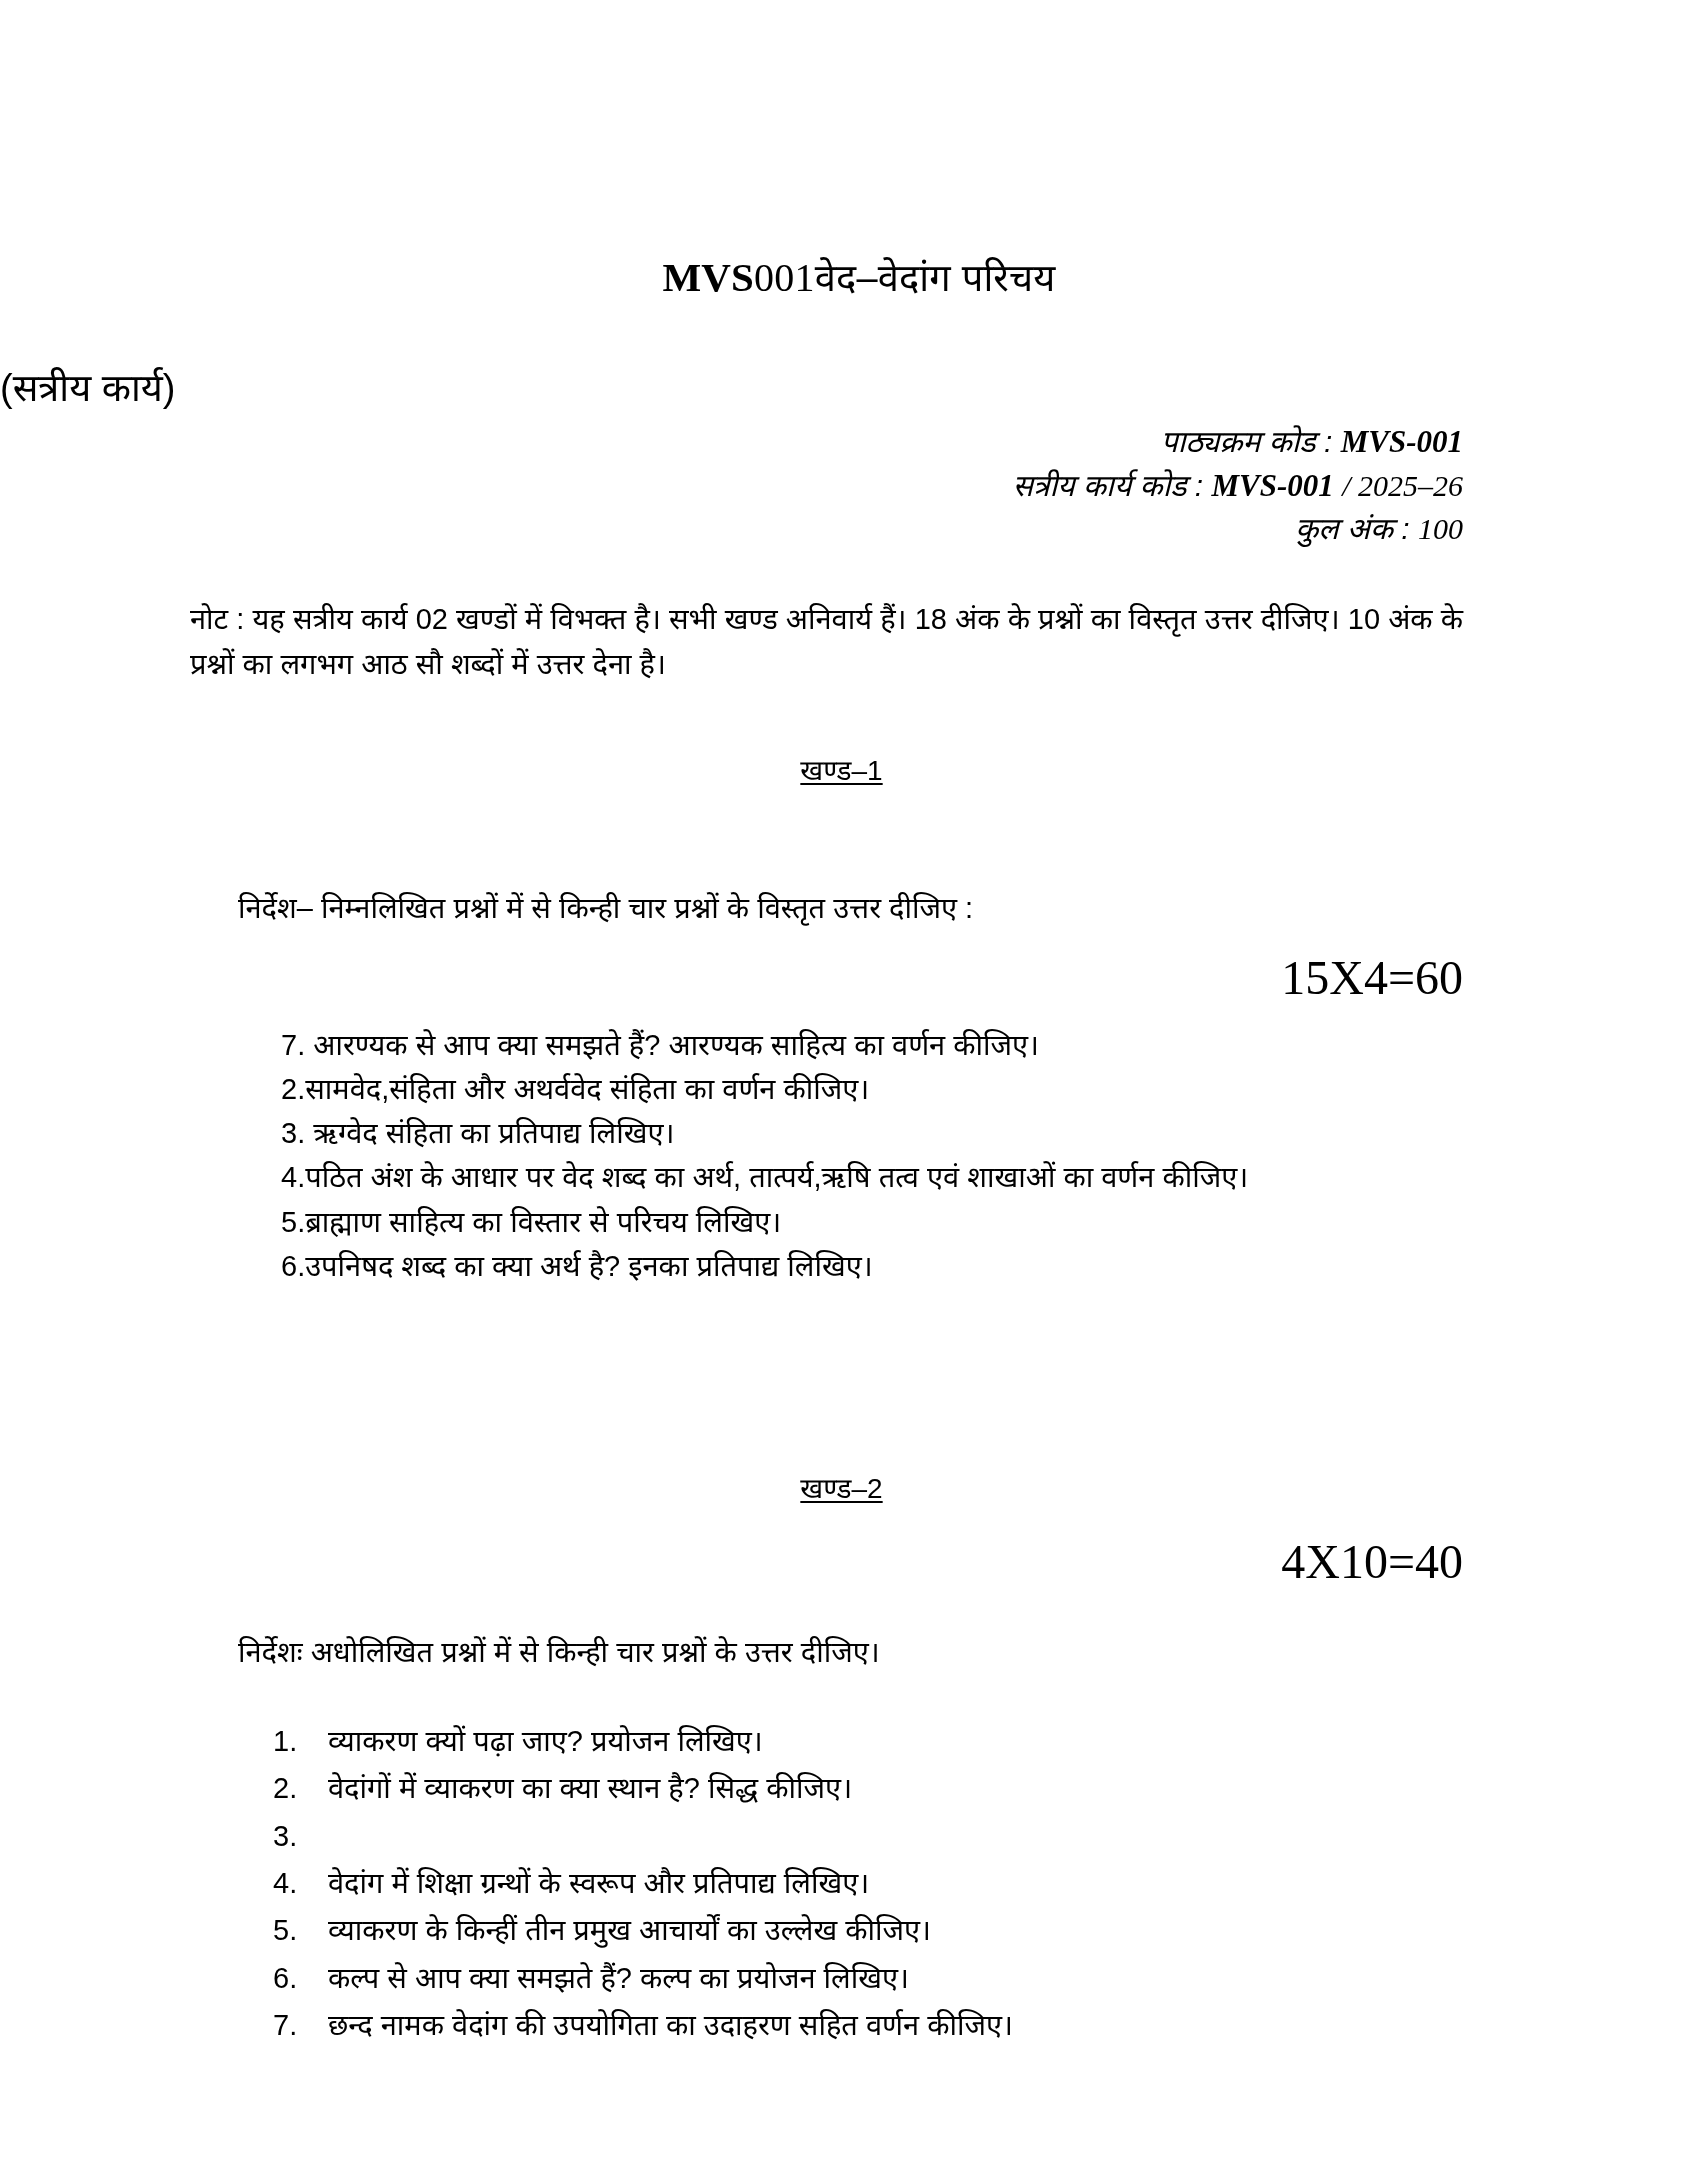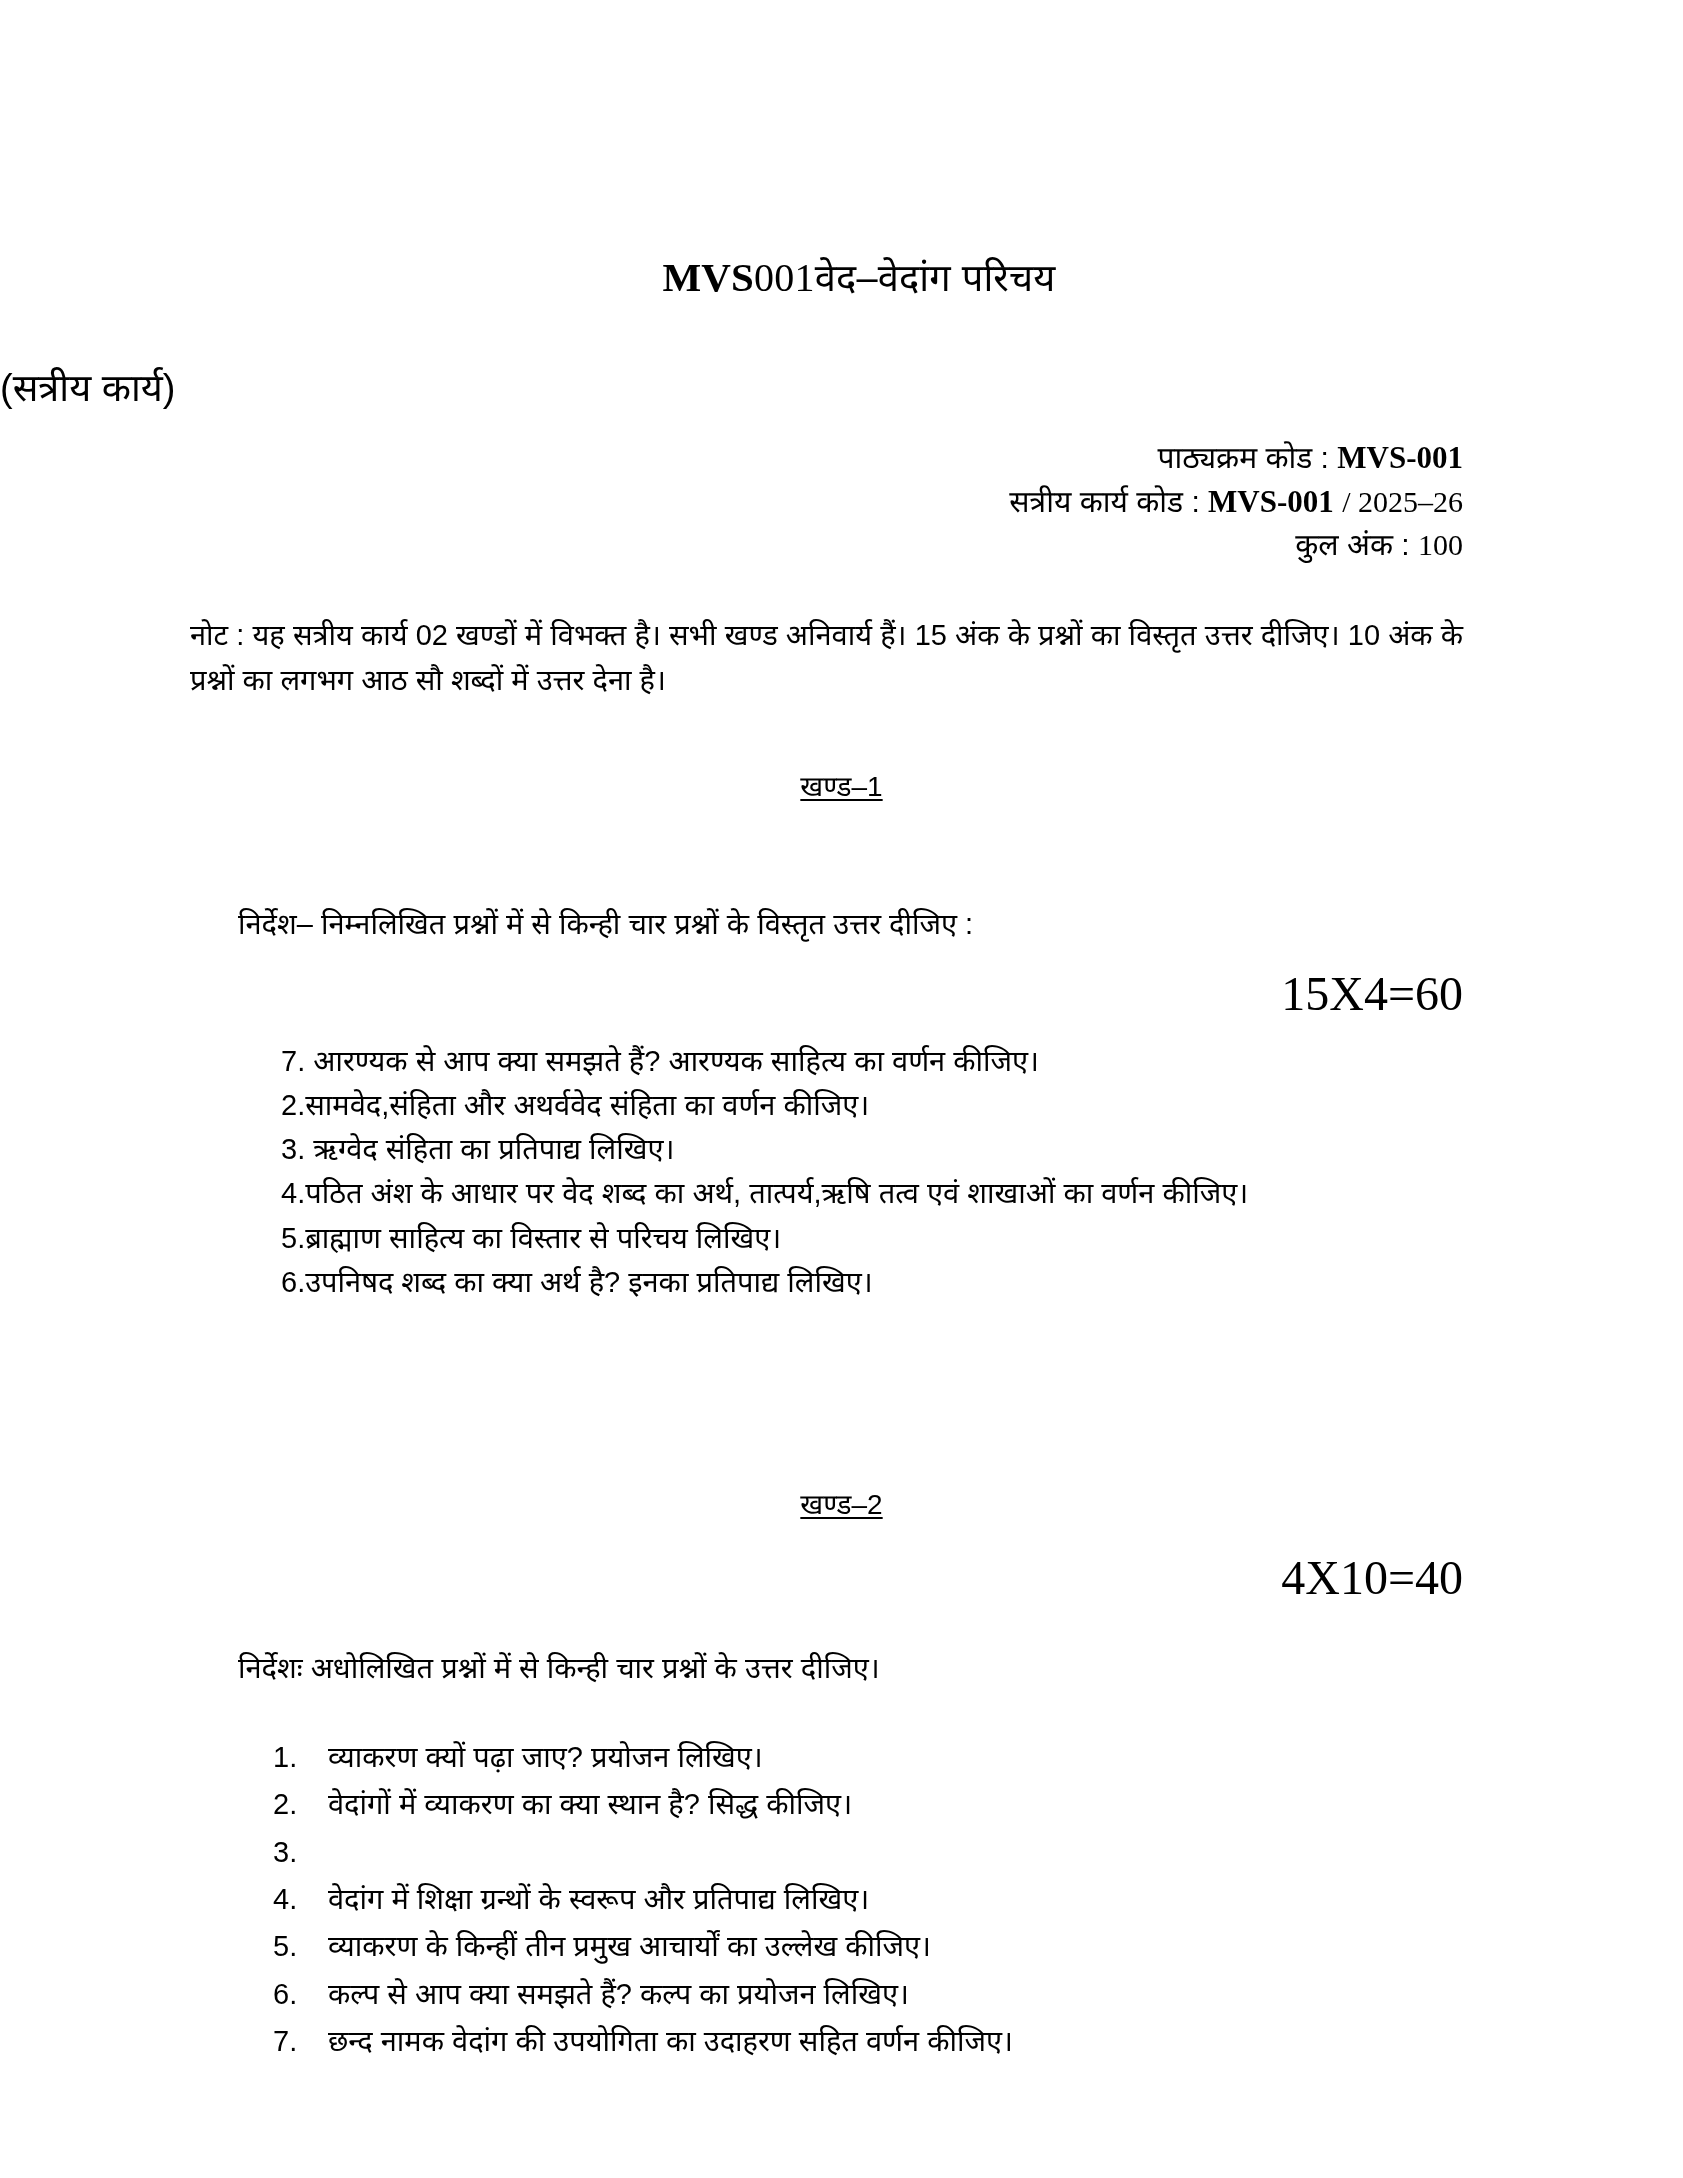--- a/index.html
+++ b/index.html
@@ -51,25 +51,26 @@
 
   .subtitle {
     text-align: left;
     margin-top: 57px;
     font-size: 38px;
     font-family: "Liberation Sans", "DejaVu Sans", sans-serif;
   }
 
   
   .meta {
-    margin-top: 24px;
+    margin-top: 8px;
     padding-right: 220px;
     text-align: right;
     font-size: 30px;
     line-height: 1.42;
+    font-style: italic;
   }
   .meta .row { white-space: nowrap; }
   .meta b {
     font-family: "Liberation Serif", "DejaVu Serif", serif;
     font-weight: bold;
     font-size: 31px;
   }
   .meta .ser {
     font-family: "Liberation Serif", "DejaVu Serif", serif;
     font-weight: normal;
@@ -153,21 +154,21 @@
   <div class="title"><span class="code">MVS</span><span class="code-num">001</span><span class="hindi">वेद–वेदांग परिचय</span></div>
 
   <div class="subtitle">(सत्रीय कार्य)</div>
 
   <div class="meta">
     <div class="row"><span>पाठ्यक्रम कोड :</span> <b>MVS-001</b></div>
     <div class="row"><span>सत्रीय कार्य कोड :</span> <b>MVS-001</b> <span class="ser">/ 2025–26</span></div>
     <div class="row"><span>कुल अंक :</span> <span class="ser">100</span></div>
   </div>
 
-  <div class="note">नोट : यह सत्रीय कार्य 02 खण्डों में विभक्त है। सभी खण्ड अनिवार्य हैं। 15 अंक के प्रश्नों का विस्तृत उत्तर दीजिए। 10 अंक के प्रश्नों का लगभग आठ सौ शब्दों में उत्तर देना है।</div>
+  <div class="note">नोट : यह सत्रीय कार्य 02 खण्डों में विभक्त है। सभी खण्ड अनिवार्य हैं। 18 अंक के प्रश्नों का विस्तृत उत्तर दीजिए। 10 अंक के प्रश्नों का लगभग आठ सौ शब्दों में उत्तर देना है।</div>
 
   <div class="section-head"><span class="u">खण्ड–1</span></div>
 
   <div class="instr">निर्देश–   निम्नलिखित प्रश्नों में से किन्ही चार प्रश्नों के विस्तृत उत्तर दीजिए :</div>
 
   <div class="marks marks-1">15X4=60</div>
 
   <div class="qlist-a">
     <div class="q">7. आरण्यक से आप क्या समझते हैं? आरण्यक साहित्य का वर्णन कीजिए।</div>
     <div class="q">2.सामवेद,संहिता और अथर्ववेद संहिता का वर्णन कीजिए।</div>

